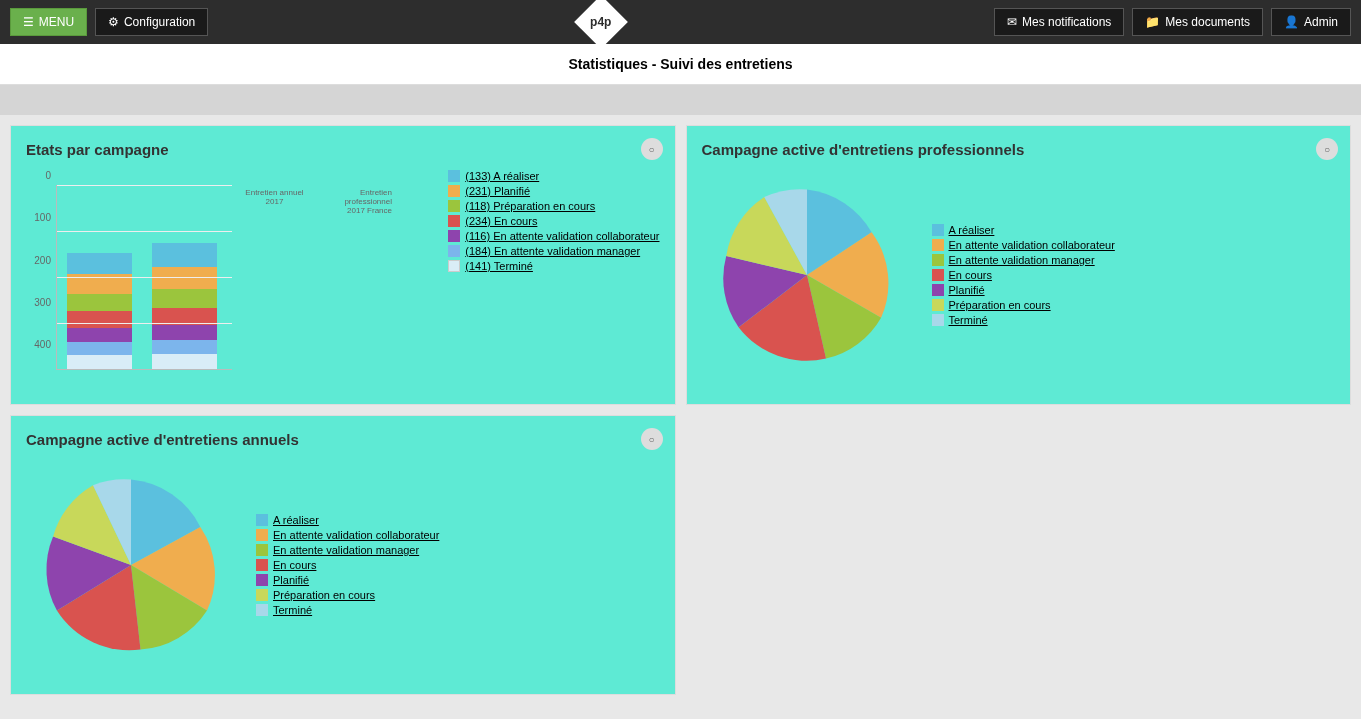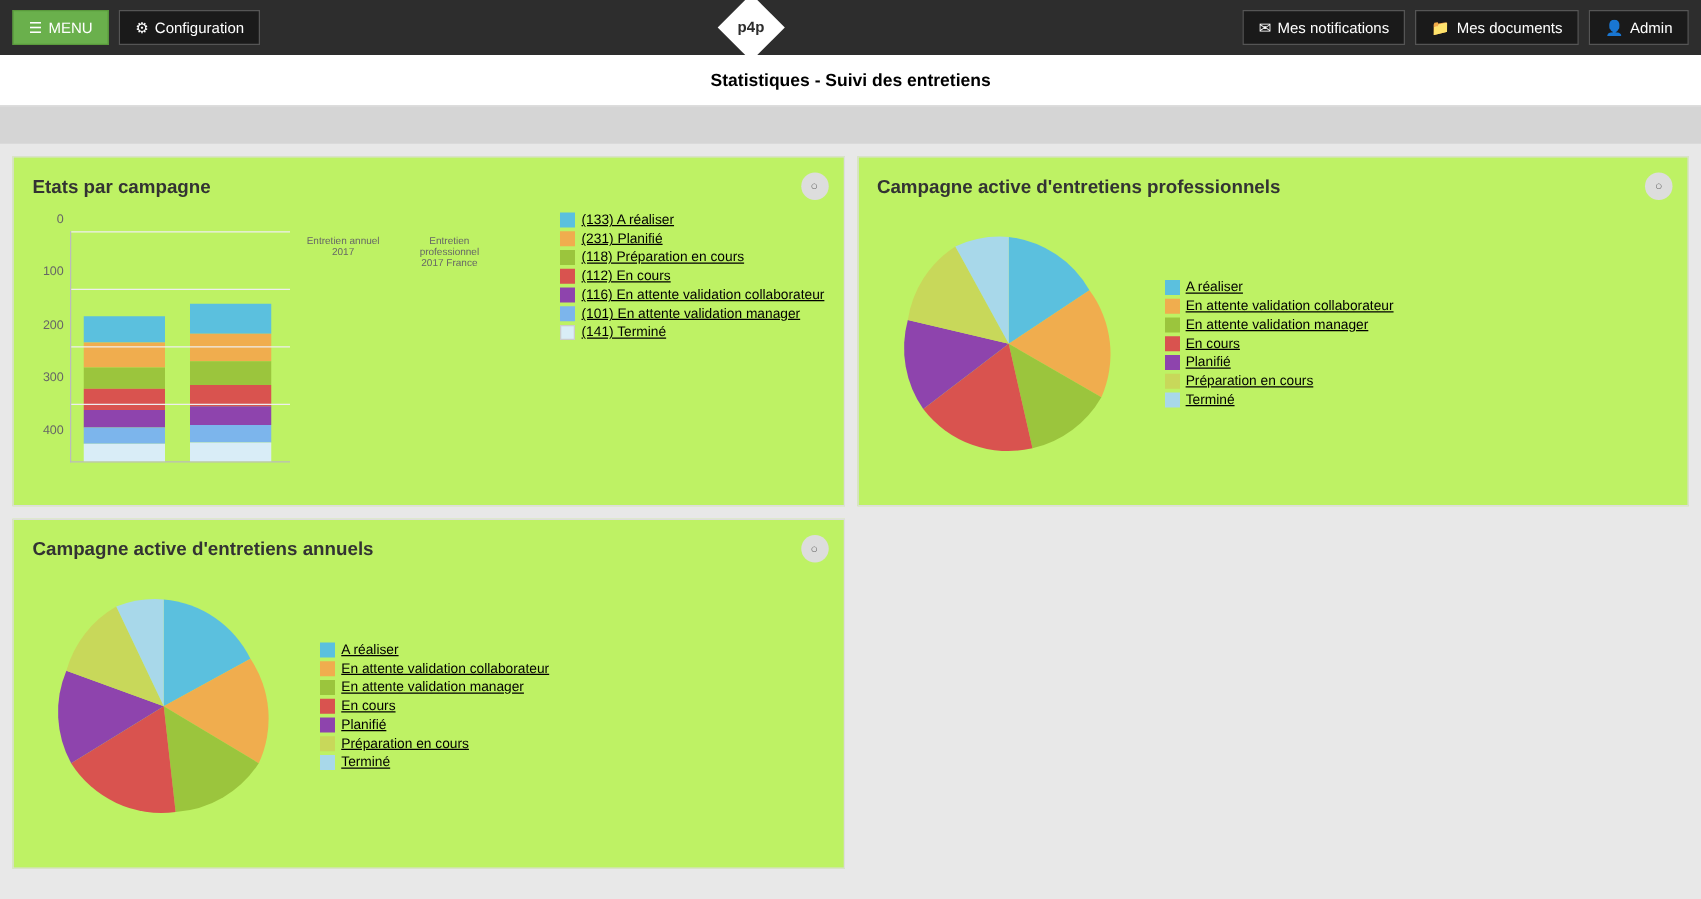--- a/index.html
+++ b/index.html
@@ -72,21 +72,21 @@
 
     
     .main-content {
       padding: 10px;
       display: grid;
       grid-template-columns: 1fr 1fr;
       gap: 10px;
     }
 
     .card {
-      background: #bef264;
+      background: #5eead4;
       border: 1px solid #ddd;
       padding: 15px;
       position: relative;
       min-height: 280px;
     }
     .card-title {
       font-size: 15px;
       font-weight: bold;
       margin-bottom: 12px;
       color: #333;
@@ -250,49 +250,49 @@
                 <div style="height:10%; background:#d9534f;"></div>
                 <div style="height:11%; background:#9bc53d;"></div>
                 <div style="height:13%; background:#f0ad4e;"></div>
                 <div style="height:14%; background:#5bc0de;"></div>
               </div>
             </div>
           </div>
 
           <div style="display:flex; gap:20px; padding-left:10px; margin-top:3px;">
             <div style="width:65px; font-size:8px; color:#666; text-align:center;">Entretien annuel 2017</div>
-            <div style="width:65px; font-size:8px; color:#666; text-align:center;">Entretien professionnel 2017 France</div>
+            <div style="width:65px; font-size:8px; color:#666; text-align:right;">Entretien professionnel 2017 France</div>
           </div>
         </div>
       </div>
 
       <div class="legend">
         <div class="legend-item">
           <div class="legend-box" style="background:#5bc0de;"></div>
           <span>(133) A réaliser</span>
         </div>
         <div class="legend-item">
           <div class="legend-box" style="background:#f0ad4e;"></div>
           <span>(231) Planifié</span>
         </div>
         <div class="legend-item">
           <div class="legend-box" style="background:#9bc53d;"></div>
           <span>(118) Préparation en cours</span>
         </div>
         <div class="legend-item">
           <div class="legend-box" style="background:#d9534f;"></div>
-          <span>(112) En cours</span>
+          <span>(234) En cours</span>
         </div>
         <div class="legend-item">
           <div class="legend-box" style="background:#8e44ad;"></div>
           <span>(116) En attente validation collaborateur</span>
         </div>
         <div class="legend-item">
           <div class="legend-box" style="background:#7cb5ec;"></div>
-          <span>(101) En attente validation manager</span>
+          <span>(184) En attente validation manager</span>
         </div>
         <div class="legend-item">
           <div class="legend-box" style="background:#d9edf7; border:1px solid #ccc;"></div>
           <span>(141) Terminé</span>
         </div>
       </div>
     </div>
   </div>
 
   <div class="card">

